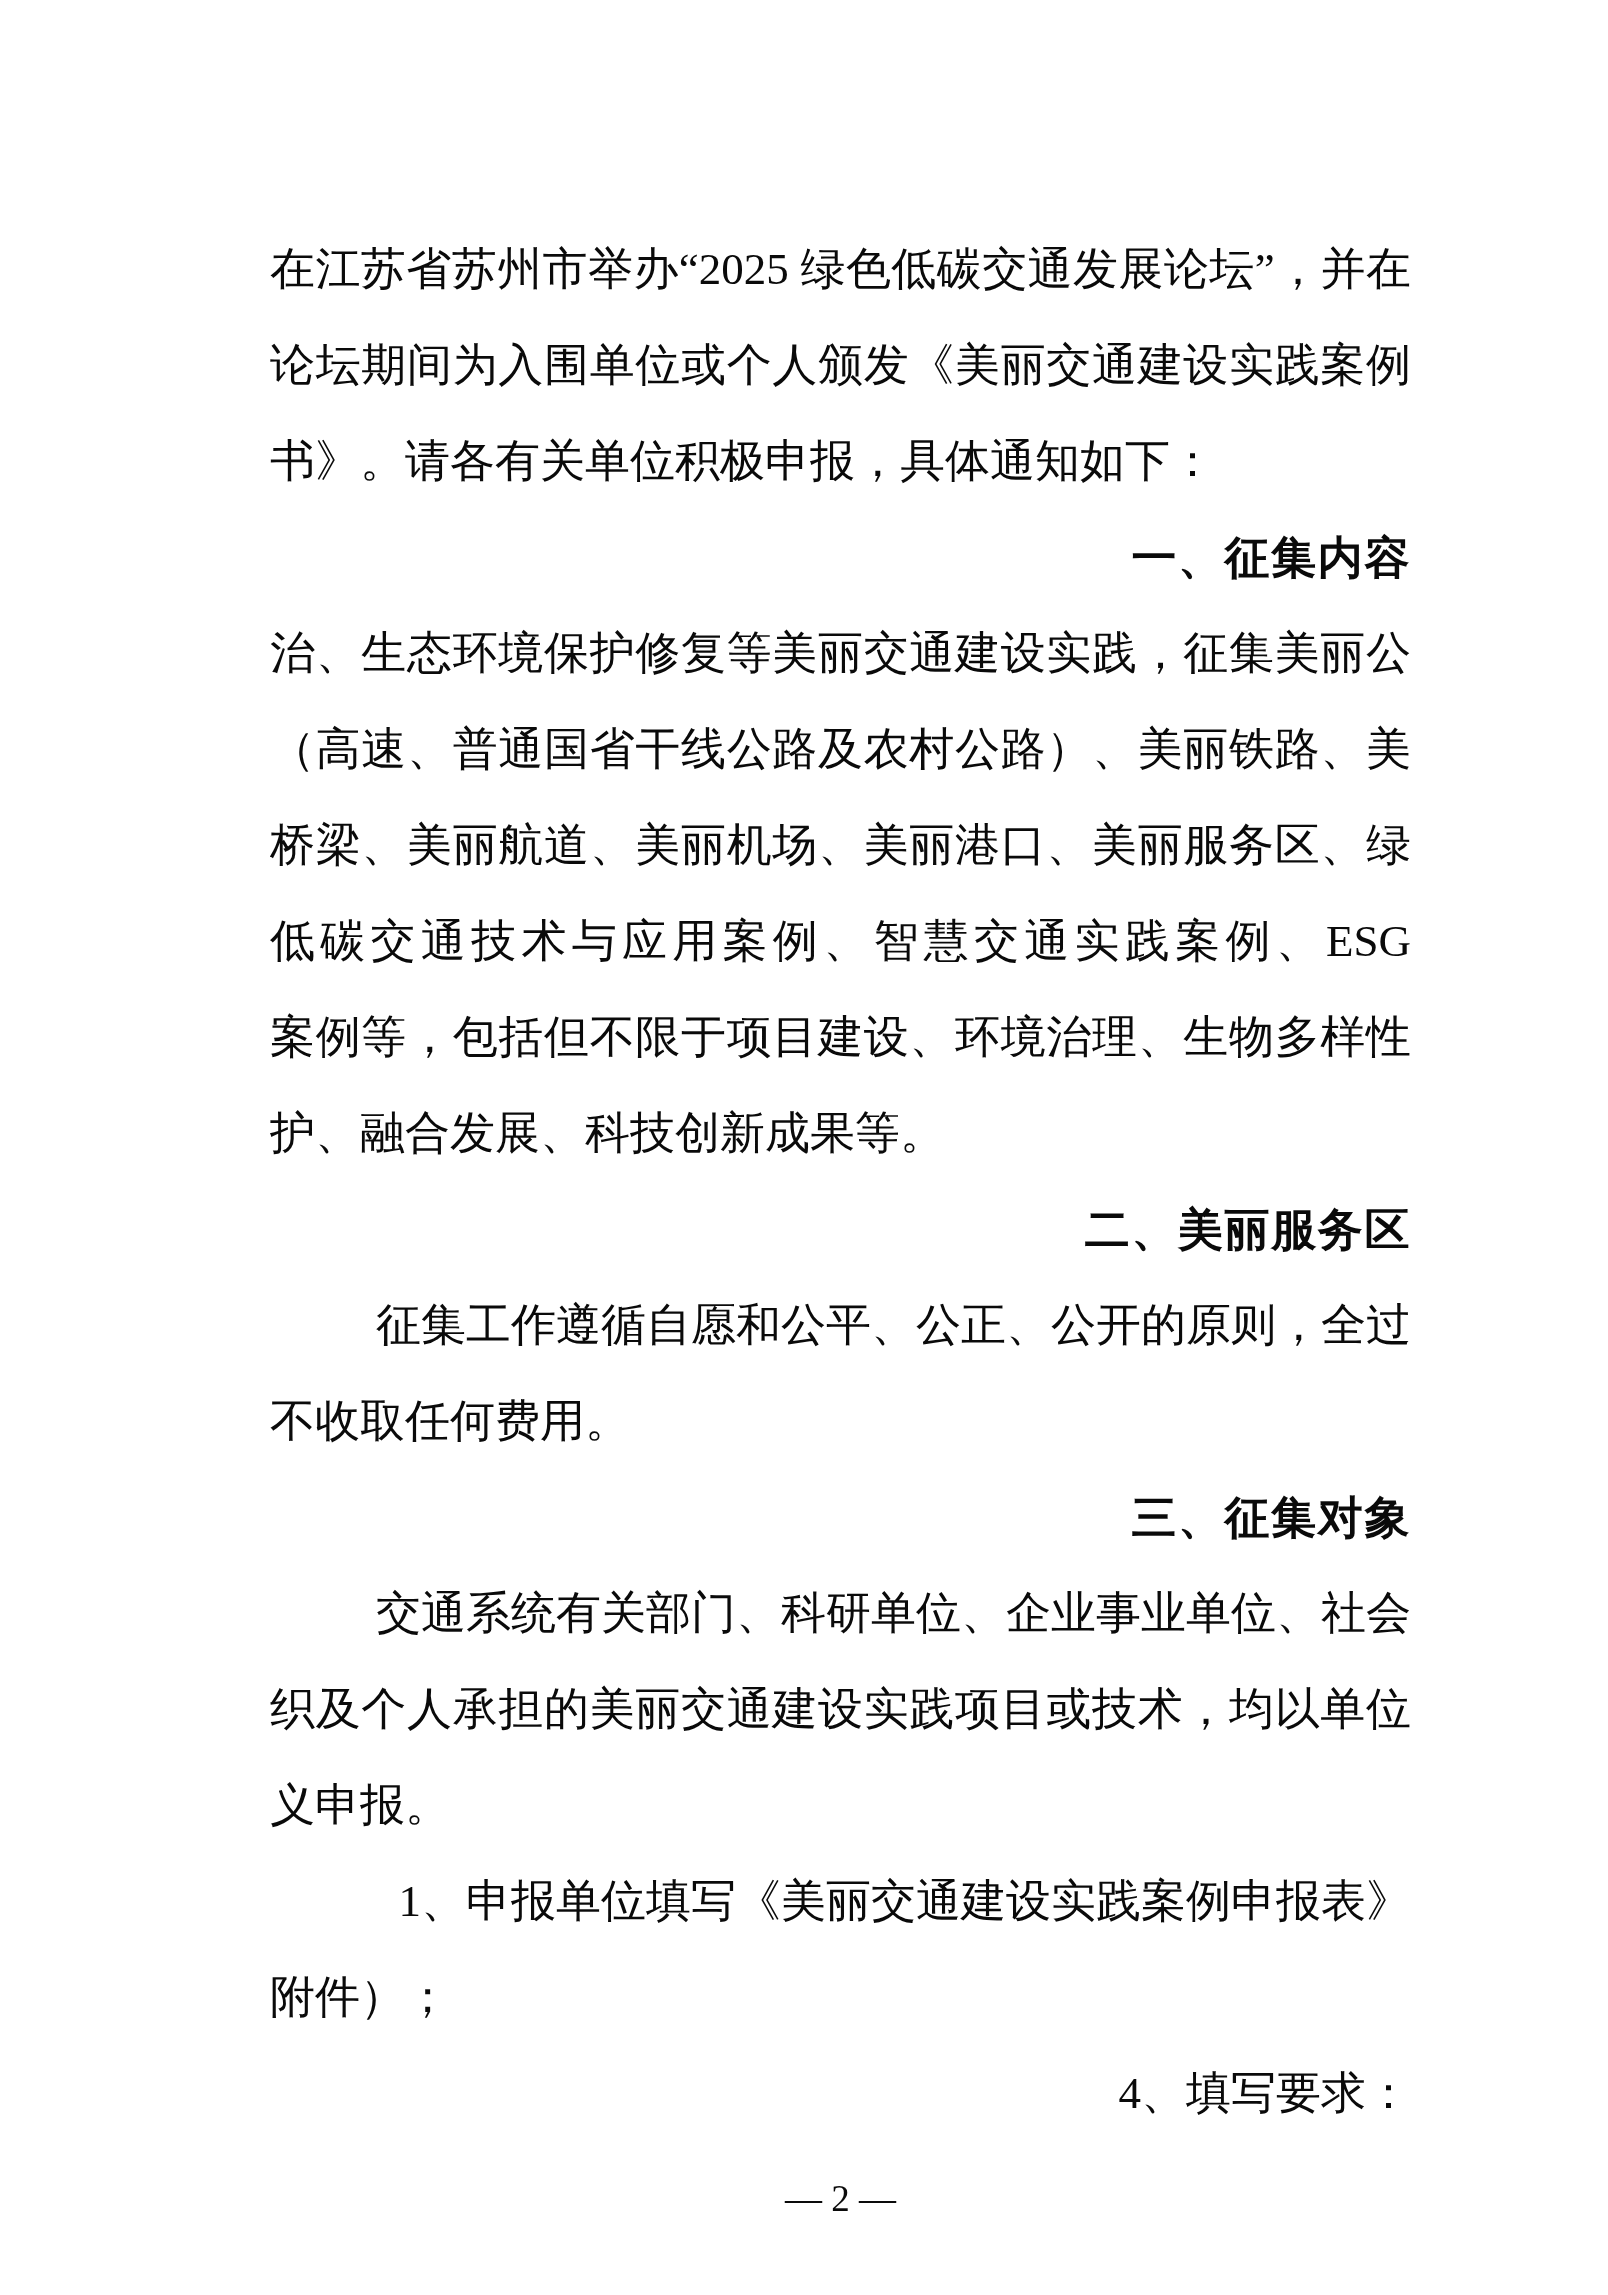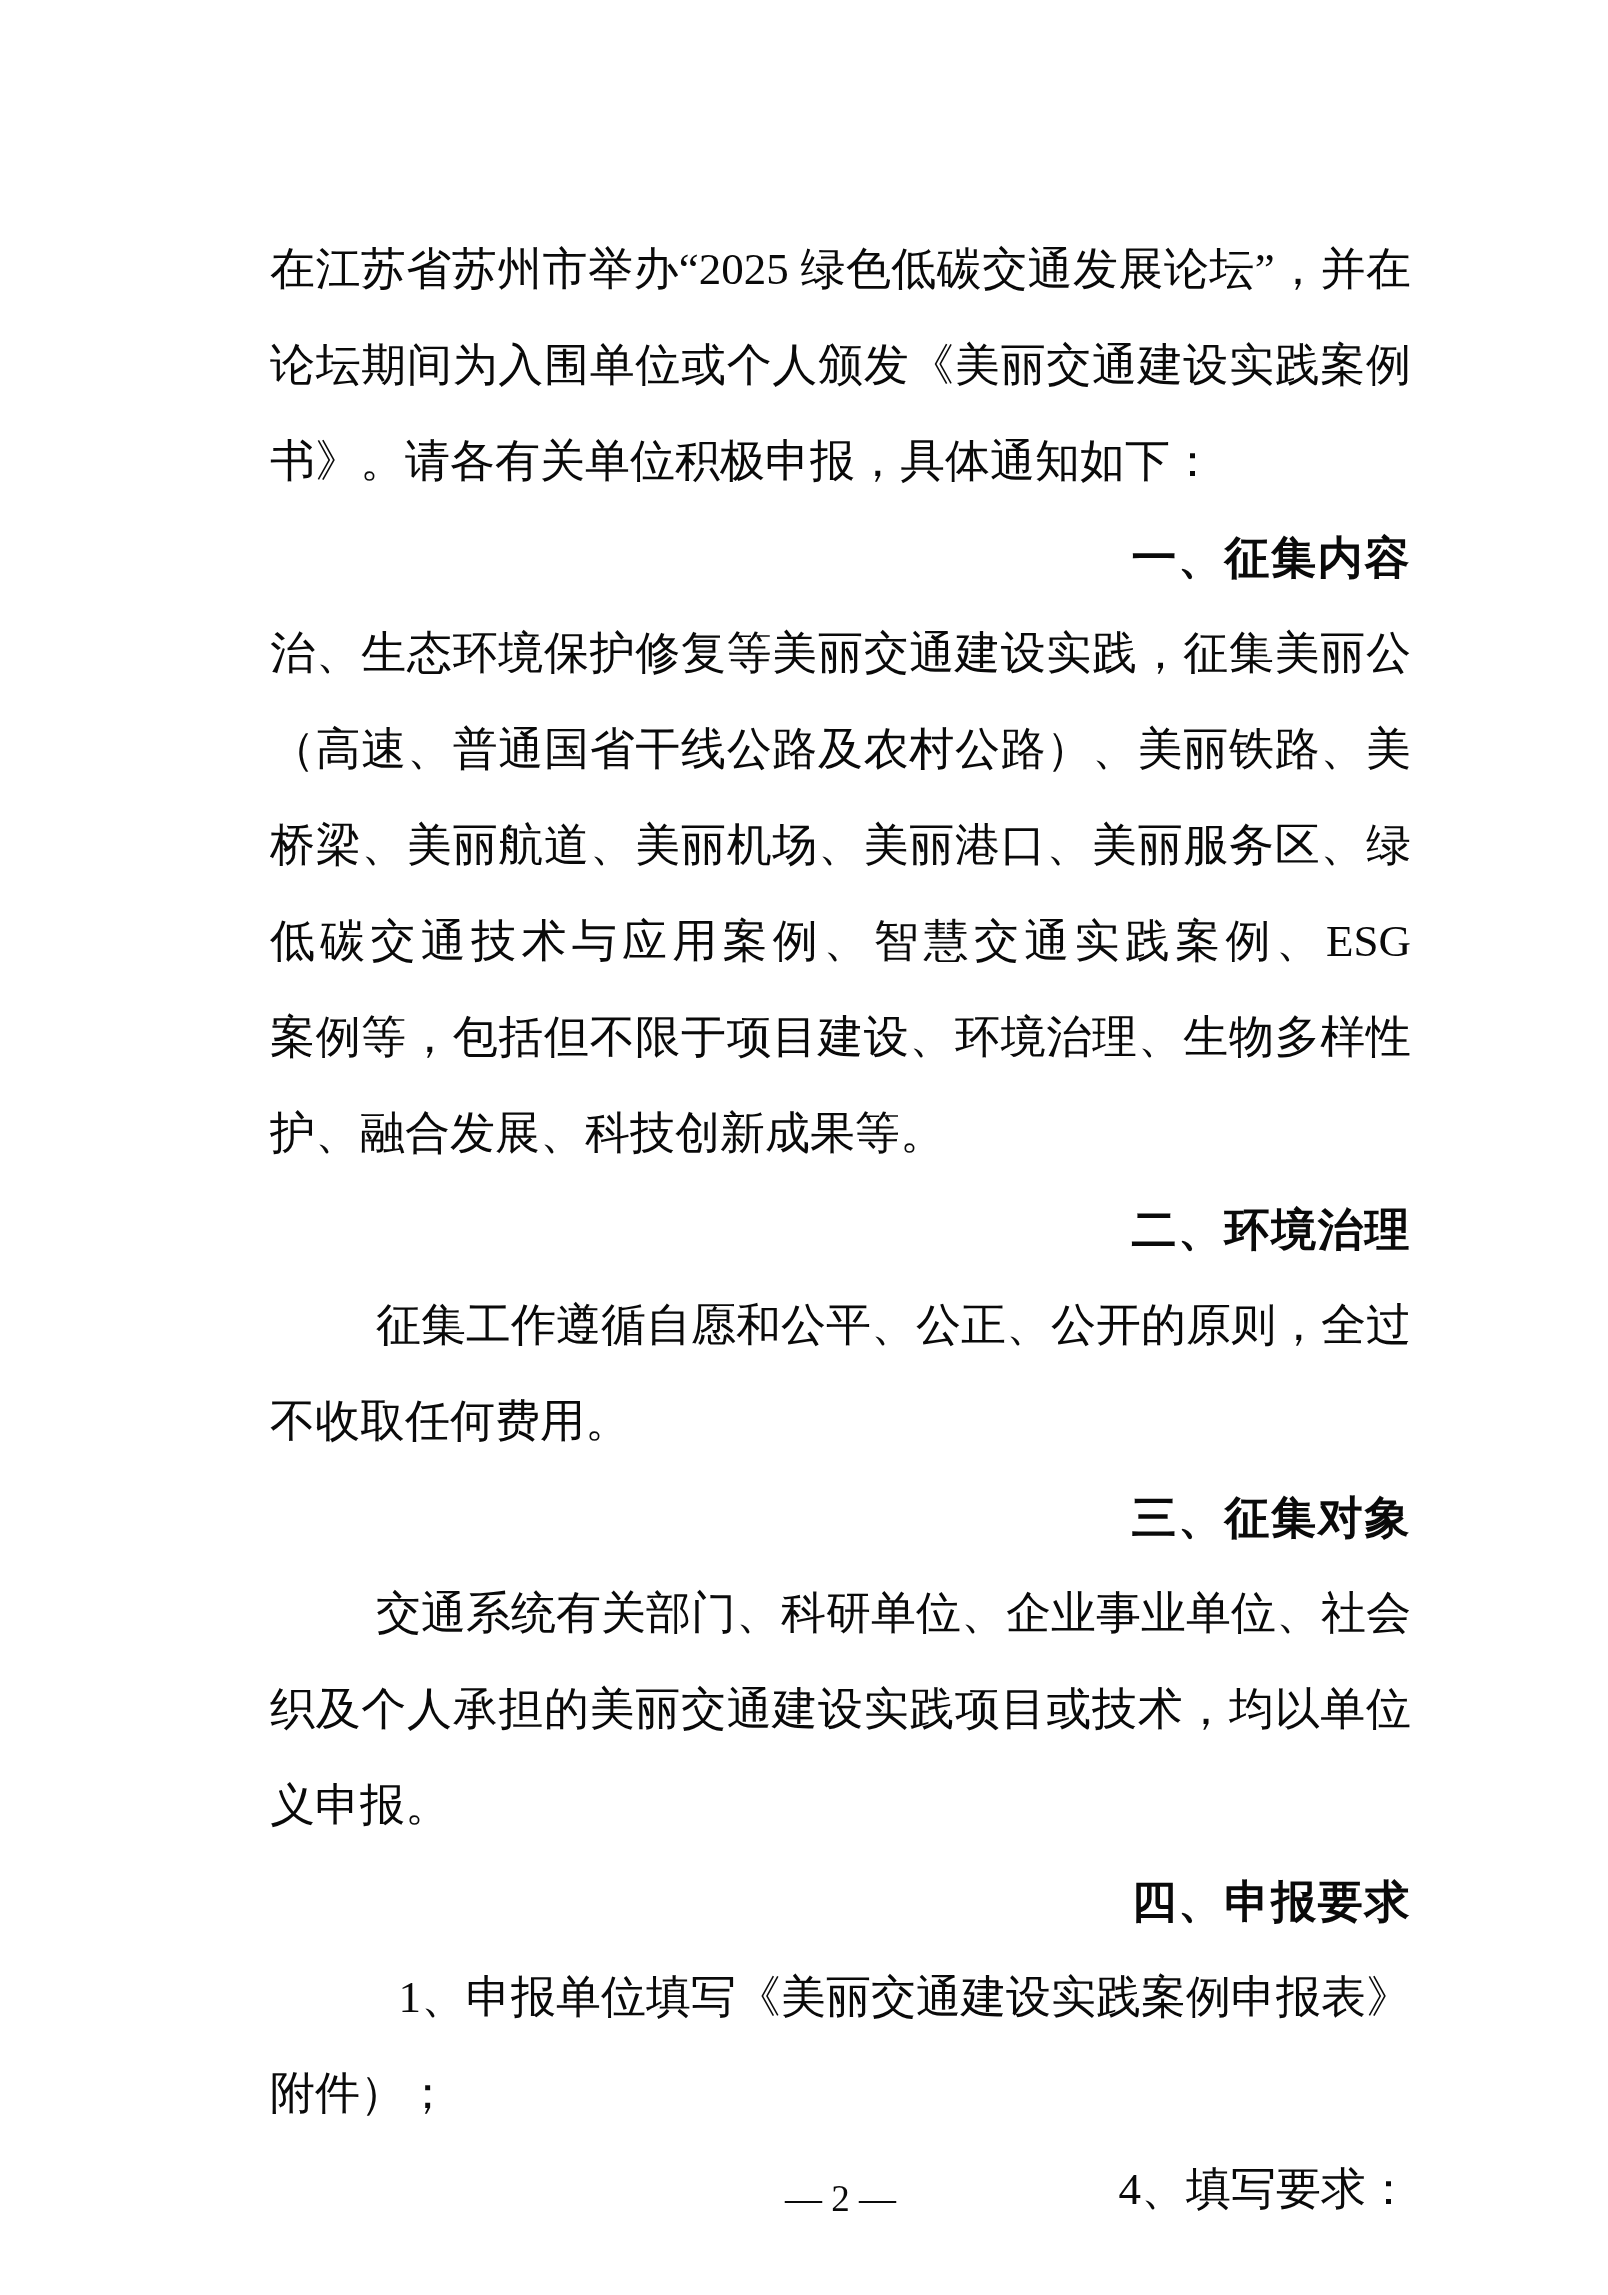--- a/index.html
+++ b/index.html
@@ -59,27 +59,26 @@
       <div class="line body fill">在江苏省苏州市举办“2025 绿色低碳交通发展论坛”，并在</div>
       <div class="line body fill">论坛期间为入围单位或个人颁发《美丽交通建设实践案例证</div>
       <div class="line body">书》。请各有关单位积极申报，具体通知如下：</div>
       <div class="line heading indent">一、征集内容</div>
       <div class="line body fill">治、生态环境保护修复等美丽交通建设实践，征集美丽公路</div>
       <div class="line body fill">（高速、普通国省干线公路及农村公路）、美丽铁路、美丽</div>
       <div class="line body fill">桥梁、美丽航道、美丽机场、美丽港口、美丽服务区、绿色</div>
       <div class="line body fill">低碳交通技术与应用案例、智慧交通实践案例、ESG（CSR）</div>
       <div class="line body fill">案例等，包括但不限于项目建设、环境治理、生物多样性保</div>
       <div class="line body">护、融合发展、科技创新成果等。</div>
-      <div class="line heading indent">二、环境治理</div>
+      <div class="line heading indent">二、美丽服务区</div>
       <div class="line body indent fill">征集工作遵循自愿和公平、公正、公开的原则，全过程</div>
       <div class="line body">不收取任何费用。</div>
       <div class="line heading indent">三、征集对象</div>
       <div class="line body indent fill">交通系统有关部门、科研单位、企业事业单位、社会组</div>
       <div class="line body fill">织及个人承担的美丽交通建设实践项目或技术，均以单位名</div>
       <div class="line body">义申报。</div>
-      <div class="line heading indent">四、申报要求</div>
       <div class="line body indent fill">1、申报单位填写《美丽交通建设实践案例申报表》（见</div>
       <div class="line body">附件）；</div>
       <div class="line body indent">4、填写要求：</div>
     </div>
   <div class="footer">— 2 —</div>
 </div>
 
 
 </body></html>

